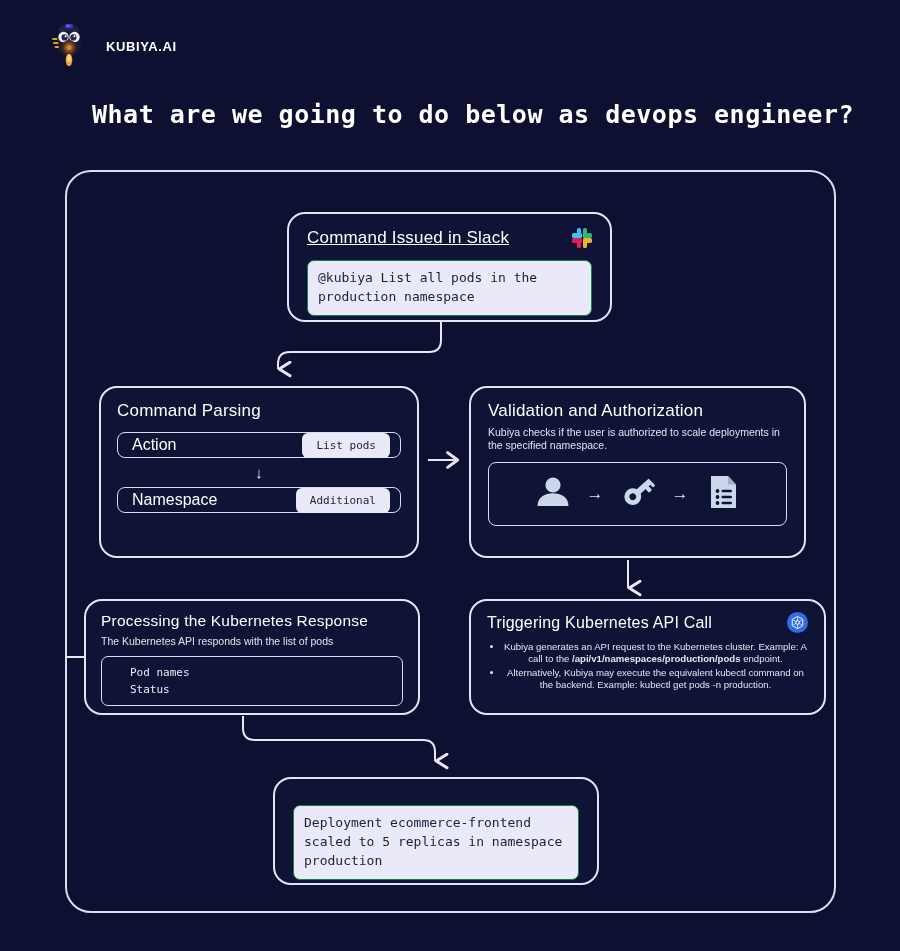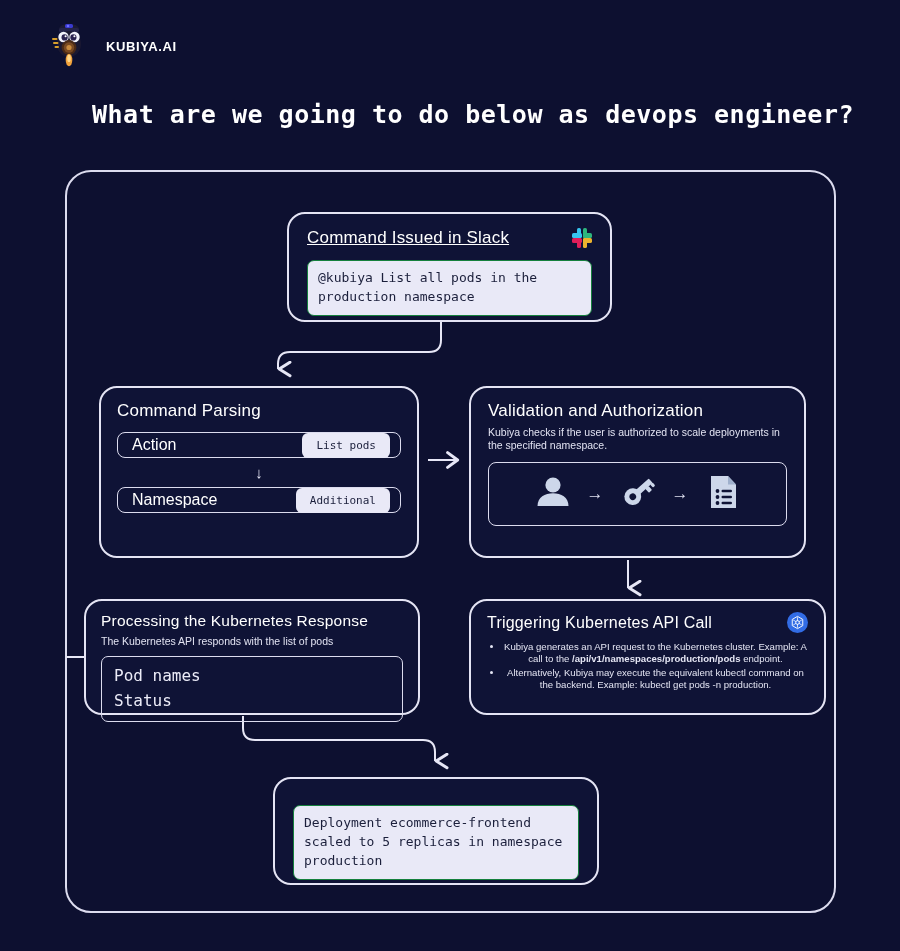--- a/index.html
+++ b/index.html
@@ -74,23 +74,23 @@
     font-size: 13px;
     line-height: 1.45;
     padding: 8px 10px;
     white-space: pre-wrap;
   }
   .outline-box {
     border: 1.6px solid #dcdcef;
     border-radius: 7px;
     color: #ececf8;
     font-family: "DejaVu Sans Mono", "Liberation Mono", monospace;
-    font-size: 16px;
+    font-size: 11px;
     line-height: 1.55;
-    padding: 7px 12px;
+    padding: 7px 28px;
   }
 
   
   #card-slack { left: 287px; top: 212px; width: 325px; height: 110px; padding: 14px 18px 0 18px; }
   #card-slack .card-title { font-size: 17px; text-decoration: underline; }
   #card-slack .code-box { margin-top: 12px; }
 
   
   .slack-logo { width: 20px; height: 20px; position: relative; flex: 0 0 auto; }
   .slack-logo i { position: absolute; display: block; border-radius: 1.6px; }

